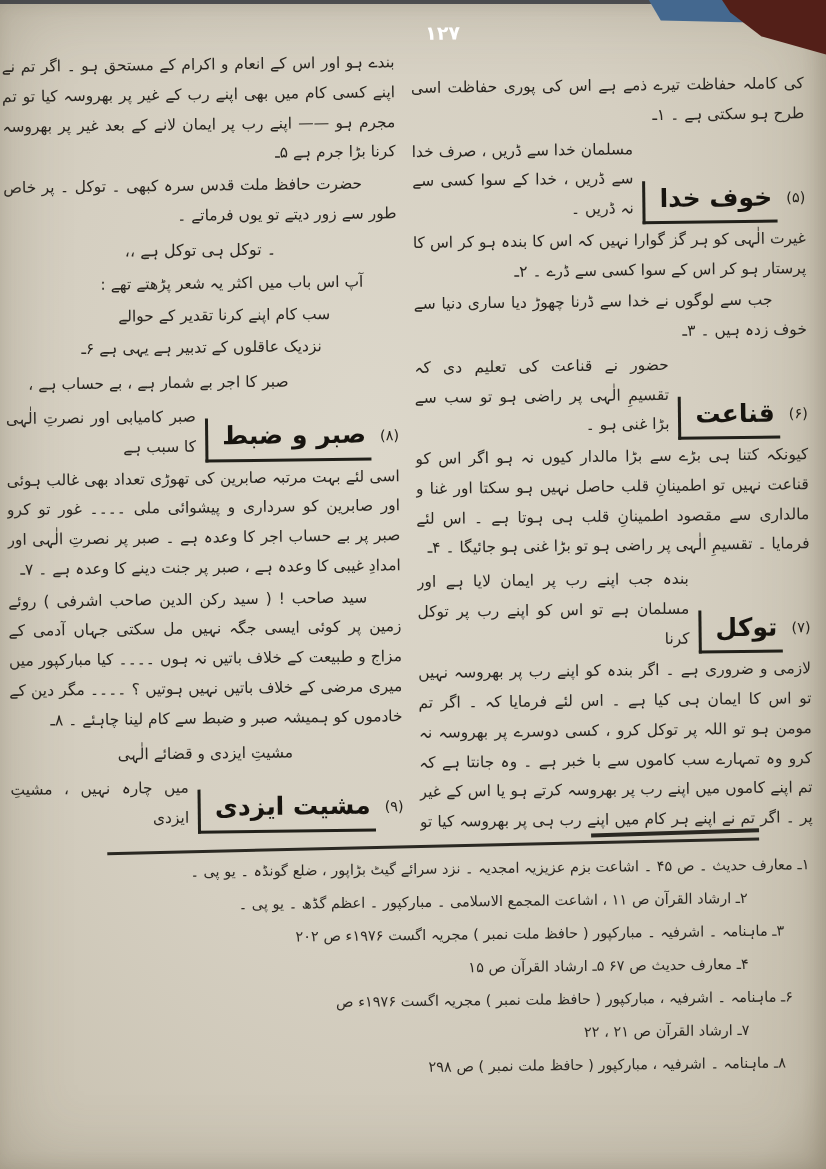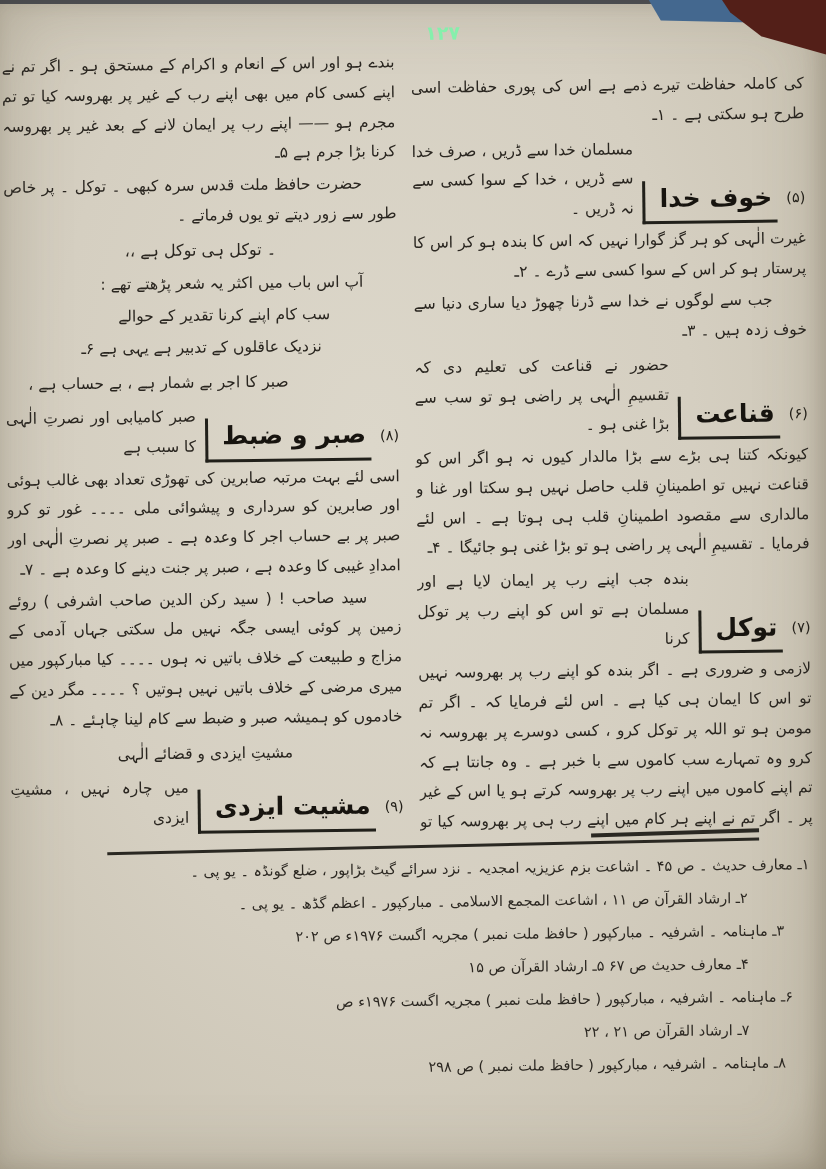--- a/index.html
+++ b/index.html
@@ -8,21 +8,21 @@
   .paper{position:absolute;inset:0;
          background:radial-gradient(ellipse at 45% 38%, #dcd7ca 0%, #d5cfc1 50%, #c7c0af 92%, #bbb3a0 100%);
          box-shadow:inset 0 0 70px rgba(95,84,60,.28), inset -6px 0 18px rgba(70,60,40,.18);}
   .top-sliver{position:absolute;top:0;left:0;width:706px;height:4px;background:#30323a;opacity:.8;}
   .corner-blue{position:absolute;top:0;right:62px;width:120px;height:54px;background:#44688f;
                clip-path:polygon(4% 0,100% 0,100% 42%,14% 38%);}
   .corner-maroon{position:absolute;top:0;right:0;width:104px;height:70px;background:#531f18;
                  clip-path:polygon(0 0,100% 0,100% 78%,38% 52%,8% 18%);}
   .tilt{position:absolute;inset:0;transform:rotate(-0.7deg);transform-origin:50% 50%;}
   .pageno{position:absolute;top:22px;left:432px;font-size:19px;font-weight:bold;
-          letter-spacing:3px;color:#86efac;}
+          letter-spacing:3px;color:#ffffff;}
   .cols{position:absolute;top:44px;left:8px;right:16px;height:794px;display:flex;
         direction:rtl;gap:16px;overflow:hidden;}
   .col{width:50%;font-size:15.5px;line-height:1.92;text-align:justify;overflow:hidden;}
   .col-right{padding-top:28px;}
   .col-left{padding-top:2px;}
   p.para{margin:2px 0;}
   p.ind{text-indent:34px;}
   p.pre-lead{margin:6px 0 0 0;text-indent:110px;}
   .quote{margin:4px 0;text-align:center;font-size:16px;}
   .verse{margin:2px 0;text-align:center;}

